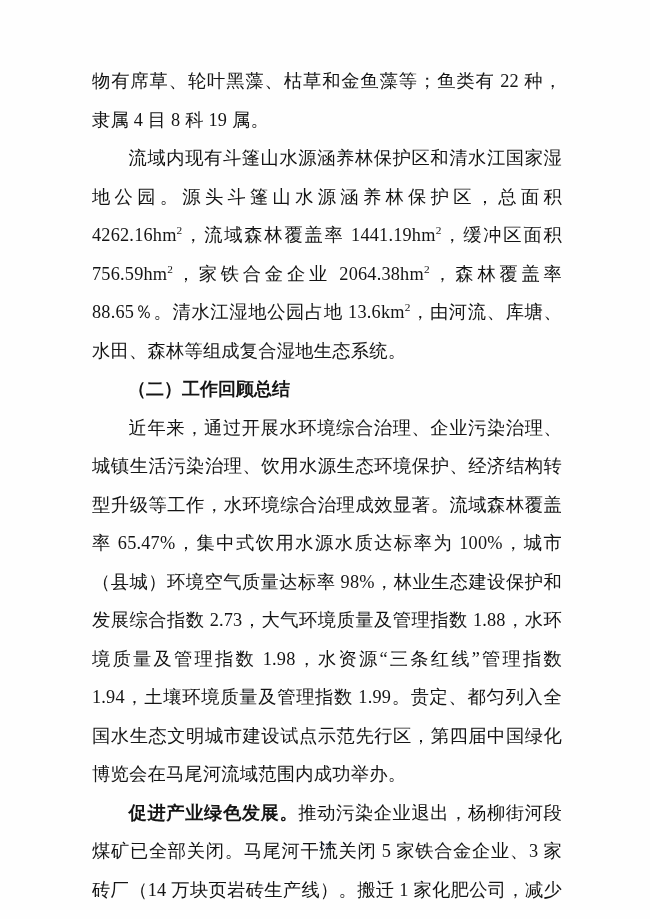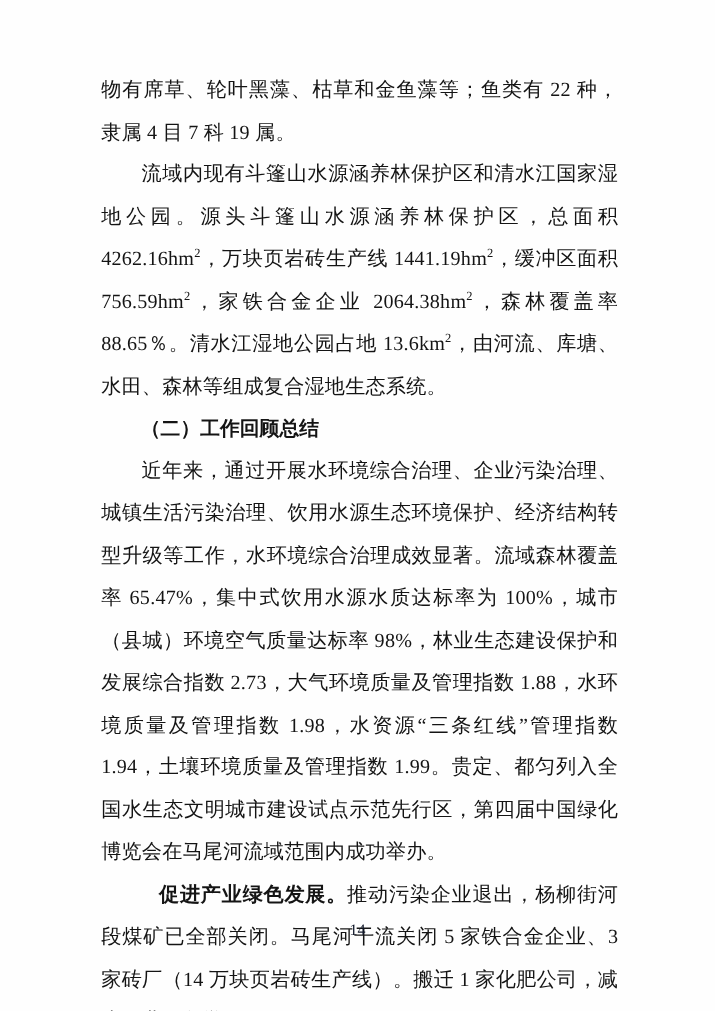--- a/index.html
+++ b/index.html
@@ -34,21 +34,20 @@
     text-align: justify;
     text-justify: inter-ideograph;
     margin: 0;
     font-family: "Liberation Serif", serif;
   }
   .indent {
     text-indent: 2em;
   }
   .bold {
     font-weight: bold;
-    margin-left: 16px;
   }
   .page-number {
     position: absolute;
     left: 0;
     right: 0;
     top: 838px;
     text-align: center;
     font-size: 14.5px;
     font-family: "Liberation Serif", serif;
     color: #0f172a;
@@ -65,23 +64,23 @@
     margin: 0;
     font-weight: bold;
   }
 </style>
 </head>
 <body>
 
 <div class="page">
   <div class="content">
 
-    <p class="para">物有席草、轮叶黑藻、枯草和金鱼藻等；鱼类有 22 种，隶属 4 目 7 科 19 属。</p>
+    <p class="para">物有席草、轮叶黑藻、枯草和金鱼藻等；鱼类有 22 种，隶属 4 目 8 科 19 属。</p>
 
-    <p class="para indent"><span>流域内现有斗篷山水源涵养林保护区和清水江国家湿地公园。源头斗篷山水源涵养林保护区，总面积 4262.16hm</span><sup>2</sup><span>，万块页岩砖生产线 1441.19hm</span><sup>2</sup><span>，缓冲区面积 756.59hm</span><sup>2</sup><span>，家铁合金企业 2064.38hm</span><sup>2</sup><span>，森林覆盖率 88.65％。清水江湿地公园占地 13.6km</span><sup>2</sup><span>，由河流、库塘、水田、森林等组成复合湿地生态系统。</span></p>
+    <p class="para indent"><span>流域内现有斗篷山水源涵养林保护区和清水江国家湿地公园。源头斗篷山水源涵养林保护区，总面积 4262.16hm</span><sup>2</sup><span>，流域森林覆盖率 1441.19hm</span><sup>2</sup><span>，缓冲区面积 756.59hm</span><sup>2</sup><span>，家铁合金企业 2064.38hm</span><sup>2</sup><span>，森林覆盖率 88.65％。清水江湿地公园占地 13.6km</span><sup>2</sup><span>，由河流、库塘、水田、森林等组成复合湿地生态系统。</span></p>
 
     <p class="sect-head">（二）工作回顾总结</p>
 
     <p class="para indent">近年来，通过开展水环境综合治理、企业污染治理、城镇生活污染治理、饮用水源生态环境保护、经济结构转型升级等工作，水环境综合治理成效显著。流域森林覆盖率 65.47%，集中式饮用水源水质达标率为 100%，城市（县城）环境空气质量达标率 98%，林业生态建设保护和发展综合指数 2.73，大气环境质量及管理指数 1.88，水环境质量及管理指数 1.98，水资源“三条红线”管理指数 1.94，土壤环境质量及管理指数 1.99。贵定、都匀列入全国水生态文明城市建设试点示范先行区，第四届中国绿化博览会在马尾河流域范围内成功举办。</p>
 
     <p class="para indent"><span class="bold">促进产业绿色发展。</span><span>推动污染企业退出，杨柳街河段煤矿已全部关闭。马尾河干流关闭 5 家铁合金企业、3 家砖厂（14 万块页岩砖生产线）。搬迁 1 家化肥公司，减少工业源化学需氧量</span></p>
 
   </div>
 
   <div class="page-number">14</div>

